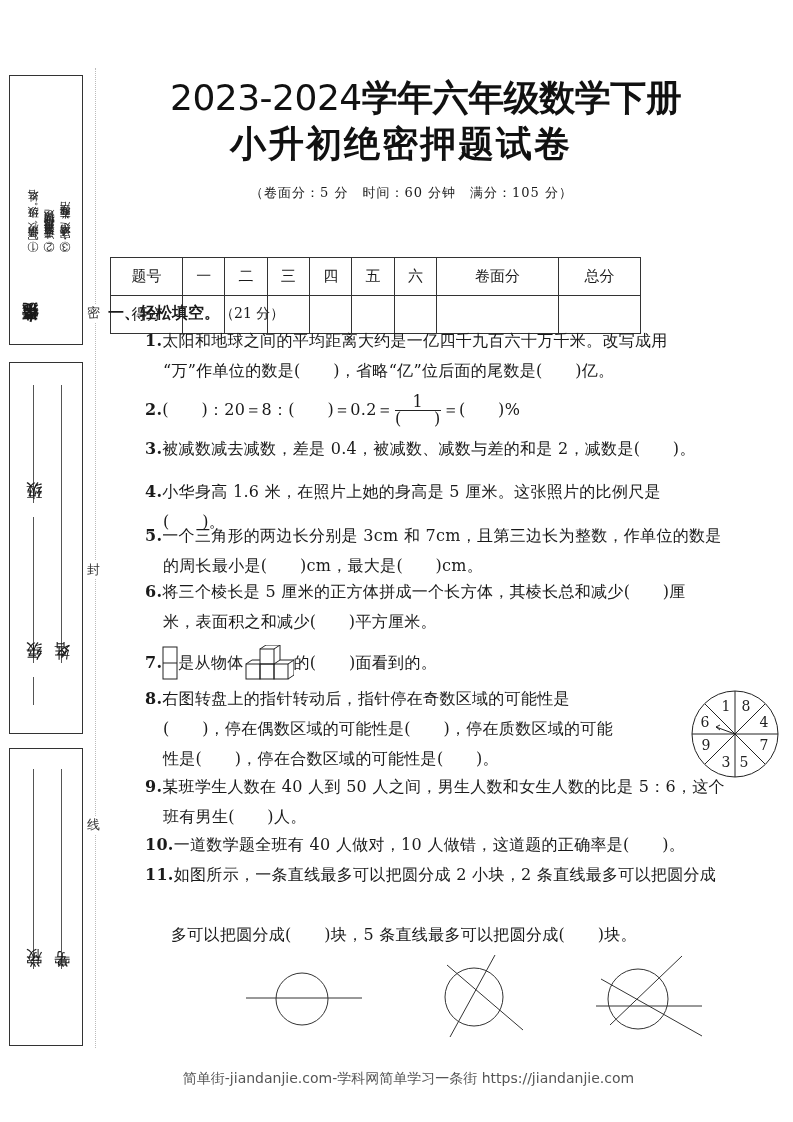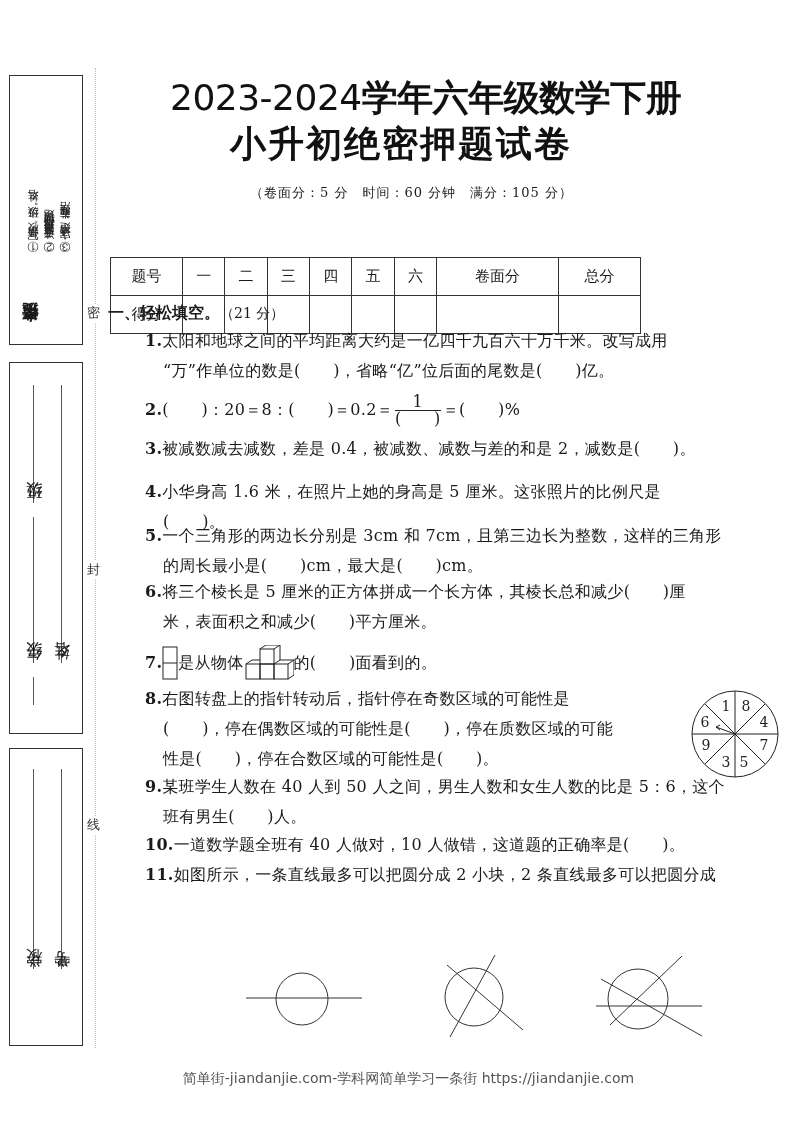--- a/index.html
+++ b/index.html
@@ -141,21 +141,21 @@
 <div class="q" style="top:434px;">
   <span class="num">3.</span><span>被减数减去减数，差是 0.4，被减数、减数与差的和是 2，减数是(　　)。</span>
 </div>
 
 <div class="q" style="top:477px;">
   <span class="num">4.</span><span>小华身高 1.6 米，在照片上她的身高是 5 厘米。这张照片的比例尺是</span><br>
   <span style="padding-left:18px">(　　)。</span>
 </div>
 
 <div class="q" style="top:521px;">
-  <span class="num">5.</span><span>一个三角形的两边长分别是 3cm 和 7cm，且第三边长为整数，这样的三角形</span><br>
+  <span class="num">5.</span><span>一个三角形的两边长分别是 3cm 和 7cm，且第三边长为整数，作单位的数是</span><br>
   <span style="padding-left:18px">的周长最小是(　　)cm，最大是(　　)cm。</span>
 </div>
 
 <div class="q" style="top:577px;">
   <span class="num">6.</span><span>将三个棱长是 5 厘米的正方体拼成一个长方体，其棱长总和减少(　　)厘</span><br>
   <span style="padding-left:18px">米，表面积之和减少(　　)平方厘米。</span>
 </div>
 
 <div class="q" style="top:645px;">
   <span class="num">7.</span><svg width="16" height="34" style="vertical-align:middle">
@@ -210,20 +210,21 @@
   <span style="padding-left:18px">班有男生(　　)人。</span>
 </div>
 
 <div class="q" style="top:830px;">
   <span class="num">10.</span><span>一道数学题全班有 40 人做对，10 人做错，这道题的正确率是(　　)。</span>
 </div>
 
 <div class="q" style="top:860px;">
   <span class="num">11.</span><span>如图所示，一条直线最多可以把圆分成 2 小块，2 条直线最多可以把圆分成</span><br>
   <br>
+  <span style="padding-left:26px">多可以把圆分成(　　)块，5 条直线最多可以把圆分成(　　)块。</span>
 </div>
 
 <svg class="circle-figs" width="480" height="85" viewBox="0 0 480 85">
   <g fill="none" stroke="#333" stroke-width="1">
     <g>
       <circle cx="62" cy="44" r="26"></circle>
       <line x1="6" y1="43" x2="122" y2="43"></line>
     </g>
     <g>
       <circle cx="234" cy="42" r="29"></circle>

